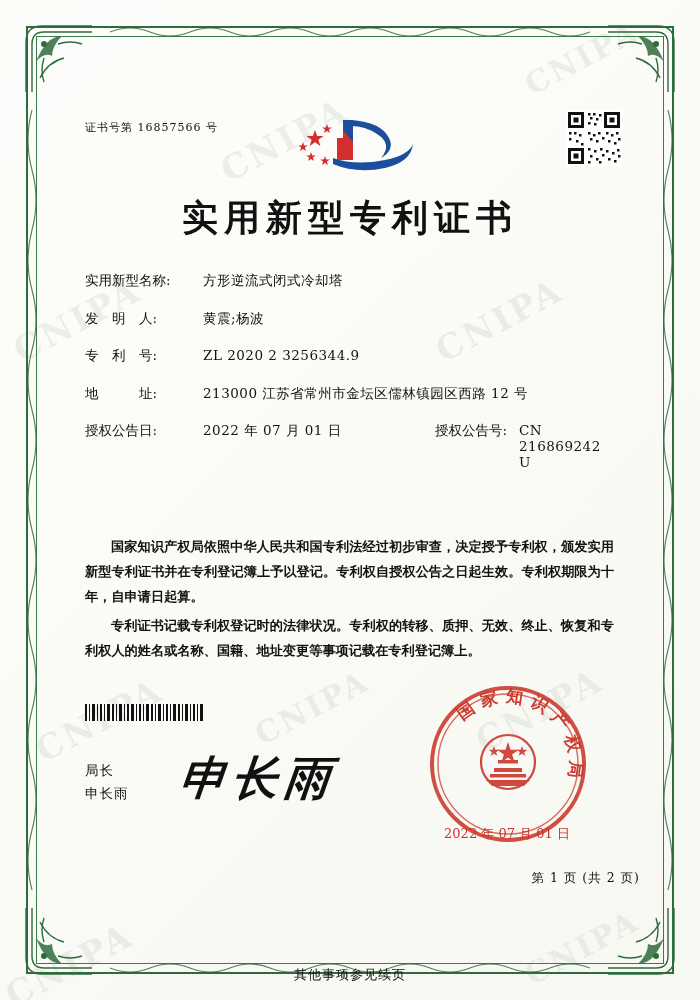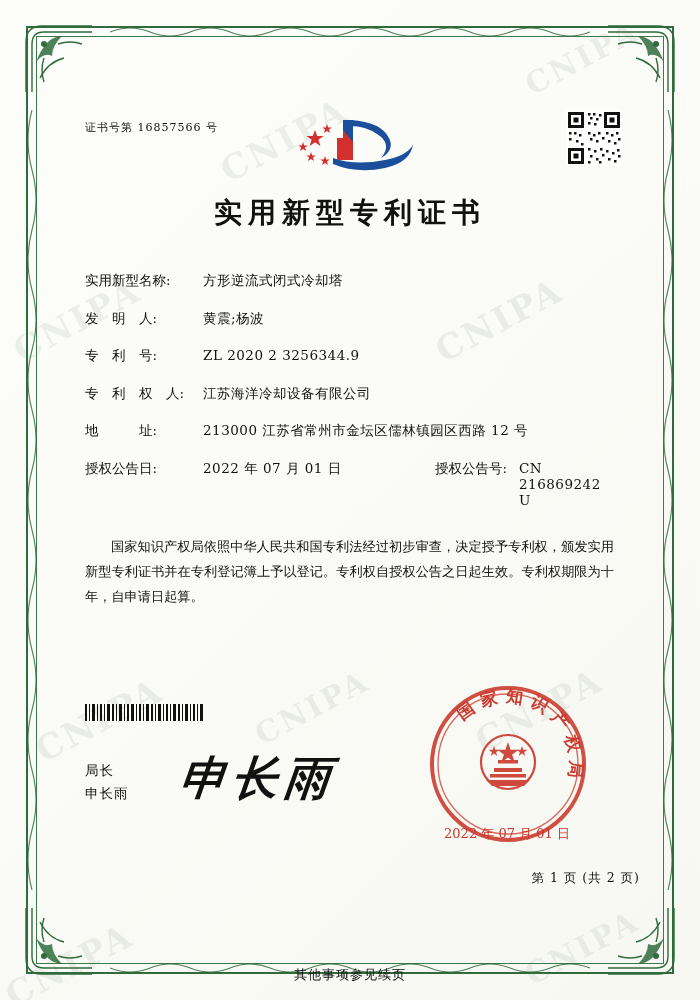--- a/index.html
+++ b/index.html
@@ -117,21 +117,21 @@
   }
   .logo svg { display:block; width: 100%; height: 100%; }
 
   .doc-title {
     position: absolute;
     top: 134px;
     left: 0; right: 0;
     text-align: center;
     font-family: "DejaVu Serif", "Liberation Serif", serif;
     font-weight: bold;
-    font-size: 28px;
+    font-size: 36px;
     letter-spacing: 6px;
     color: #111;
   }
 
   .fields {
     position: absolute;
     top: 212px;
     left: 25px;
     right: 25px;
   }
@@ -172,20 +172,21 @@
     right: 22px;
     font-family: "DejaVu Serif", "Liberation Serif", serif;
     font-size: 13.2px;
     line-height: 25px;
     color: #111;
     text-align: justify;
   }
   .paragraphs p {
     margin: 0 4px 4px 0;
     text-indent: 26px;
+    font-weight: bold;
   }
 
   .barcode {
     position: absolute;
     left: 25px;
     top: 644px;
     width: 118px;
     height: 17px;
   }
   .barcode svg { display:block; width:100%; height:100%;}
@@ -429,37 +430,34 @@
       </div>
       <div class="field-row">
         <div class="field-label">发　明　人:</div>
         <div class="field-value">黄震;杨波</div>
       </div>
       <div class="field-row">
         <div class="field-label">专　利　号:</div>
         <div class="field-value">ZL 2020 2 3256344.9</div>
       </div>
       <div class="field-row">
-        <div class="field-label">专　利　权　人:</div>
-        <div class="field-value">江苏海洋冷却设备有限公司</div>
-      </div>
-      <div class="field-row">
         <div class="field-label">地　　　址:</div>
         <div class="field-value">213000 江苏省常州市金坛区儒林镇园区西路 12 号</div>
       </div>
       <div class="field-row split">
         <div class="field-label">授权公告日:</div>
         <div class="field-value">2022 年 07 月 01 日</div>
         <div class="field-label2">授权公告号:</div>
         <div class="field-value2">CN 216869242 U</div>
       </div>
     </div>
 
     <div class="paragraphs">
       <p>国家知识产权局依照中华人民共和国专利法经过初步审查，决定授予专利权，颁发实用新型专利证书并在专利登记簿上予以登记。专利权自授权公告之日起生效。专利权期限为十年，自申请日起算。</p>
+      <p>专利证书记载专利权登记时的法律状况。专利权的转移、质押、无效、终止、恢复和专利权人的姓名或名称、国籍、地址变更等事项记载在专利登记簿上。</p>
     </div>
 
     <div class="barcode">
       <svg viewBox="0 0 118 17" preserveAspectRatio="none">
         <g fill="#111">
           <rect x="0" y="0" width="2" height="17"></rect>
             <rect x="4" y="0" width="1" height="17"></rect>
           <rect x="7" y="0" width="3" height="17"></rect>
             <rect x="12" y="0" width="1" height="17"></rect>
           <rect x="15" y="0" width="2" height="17"></rect>

